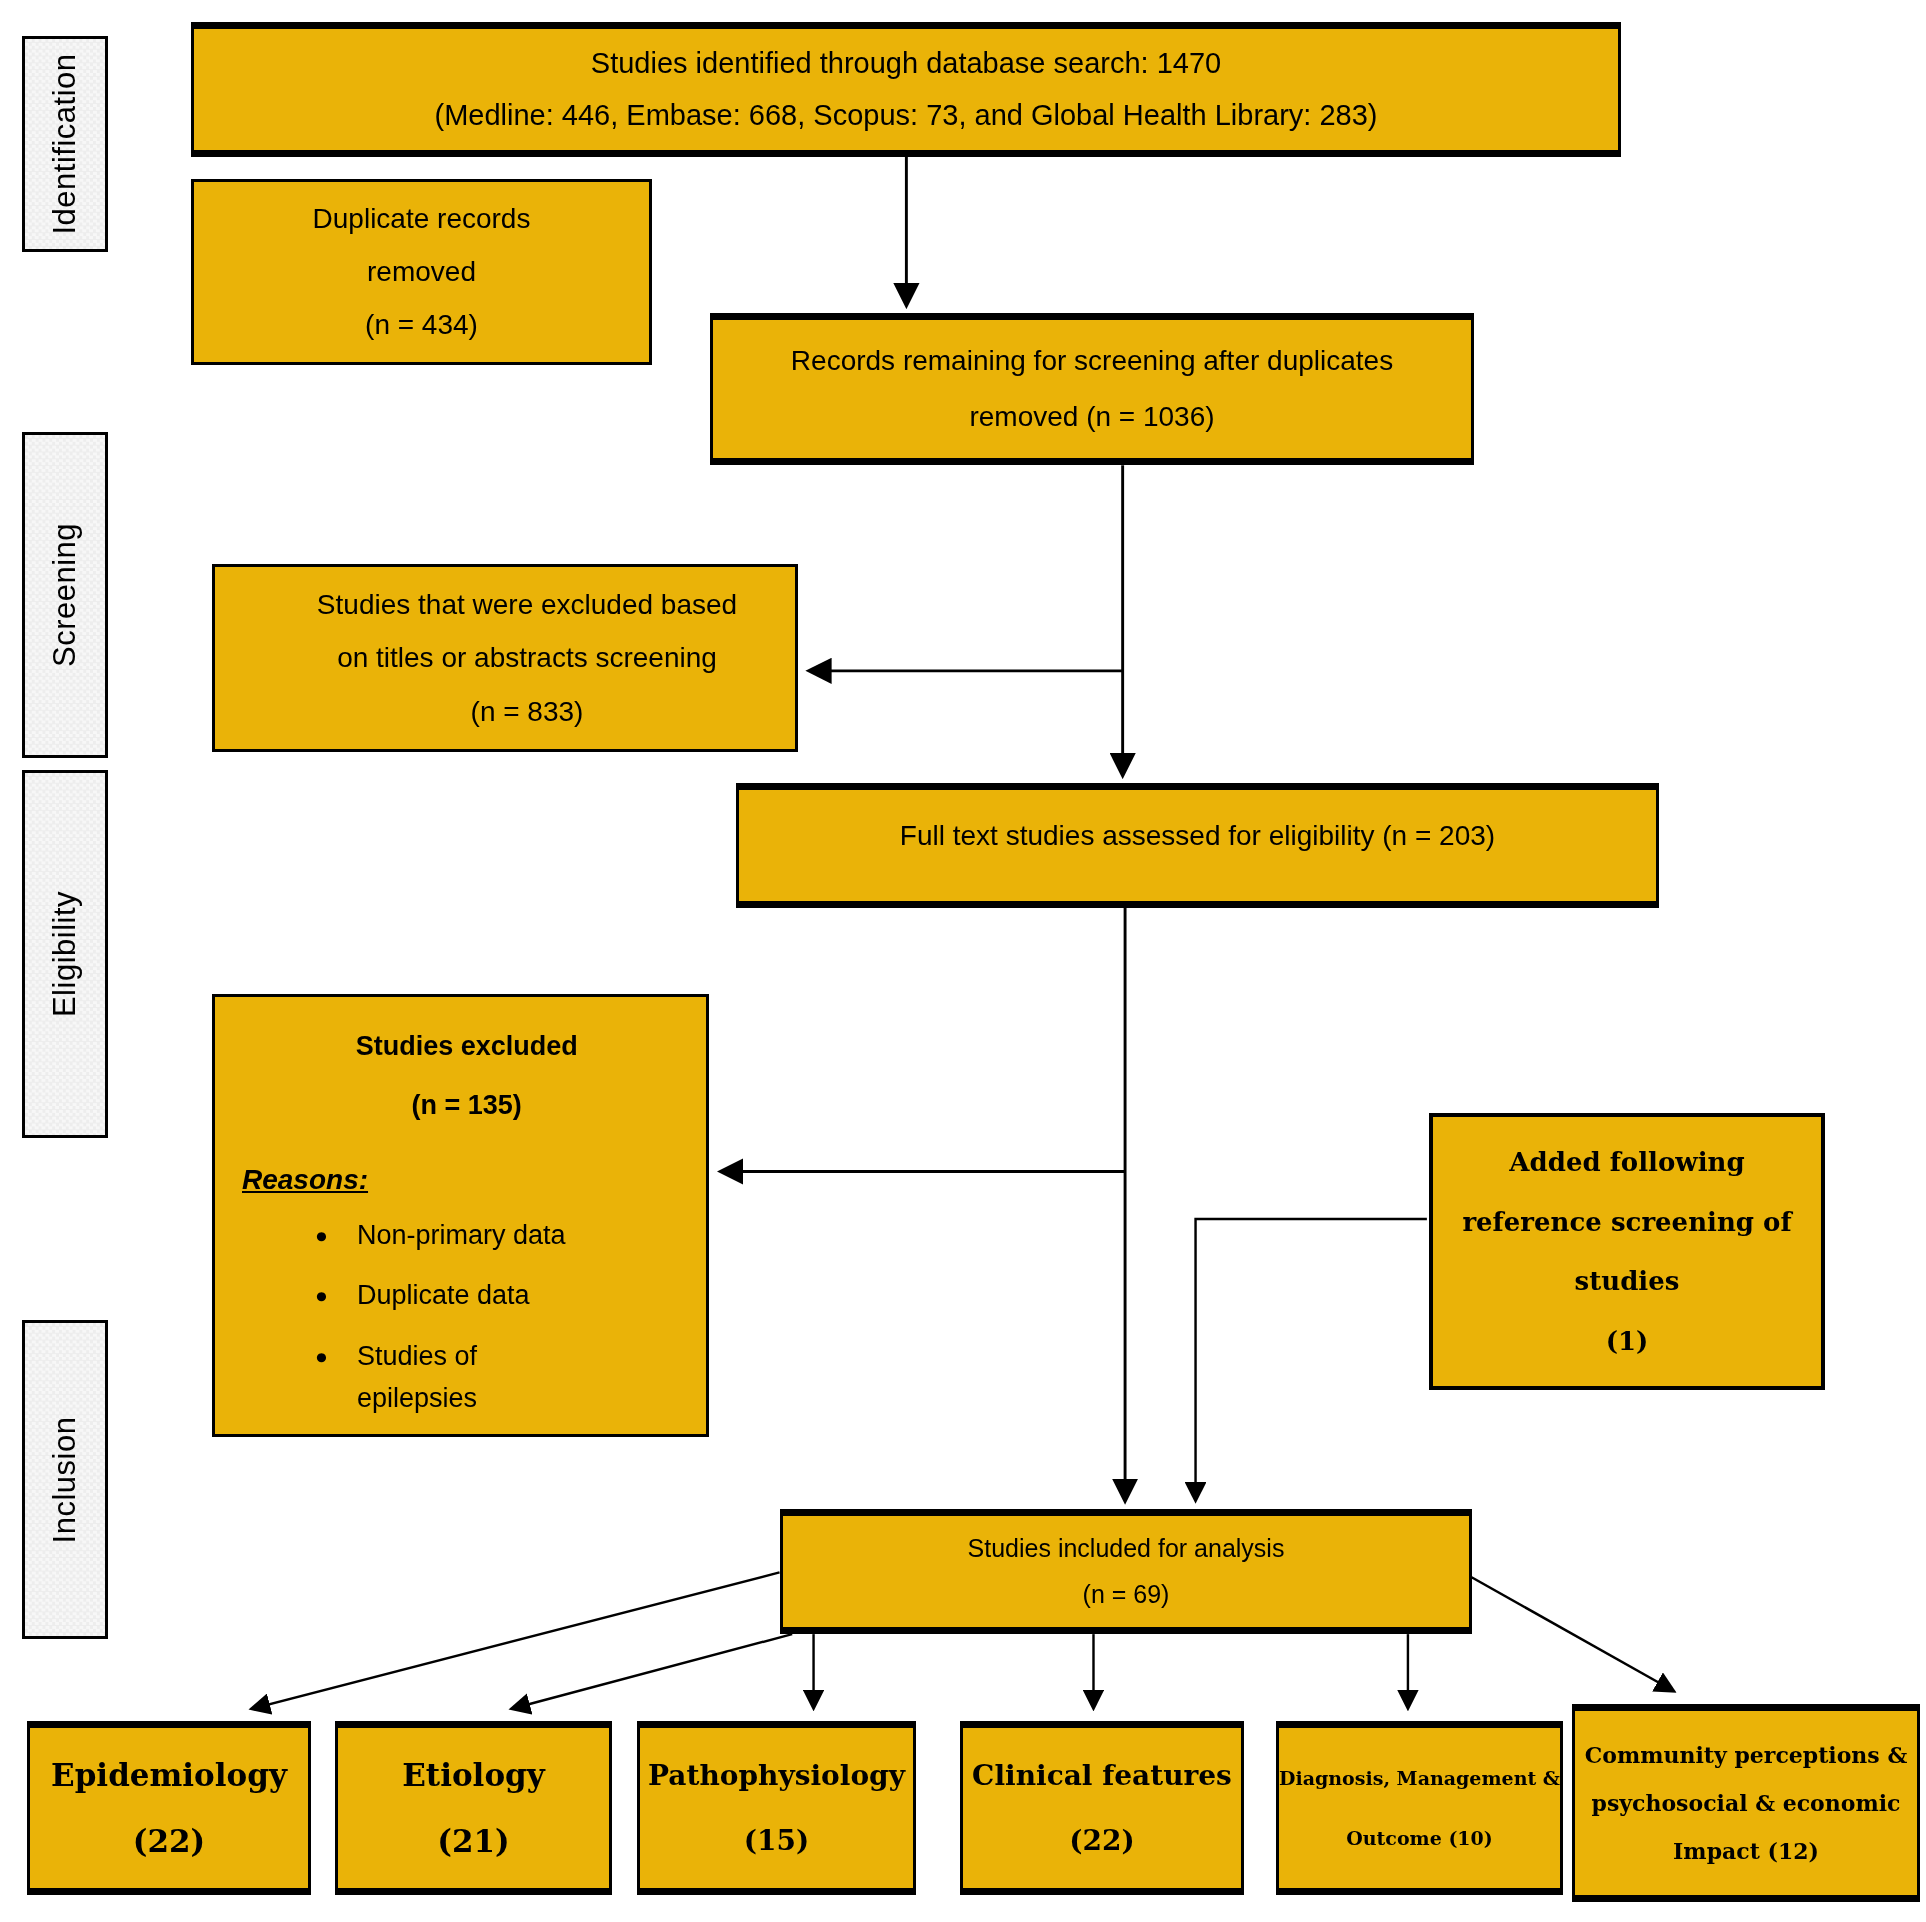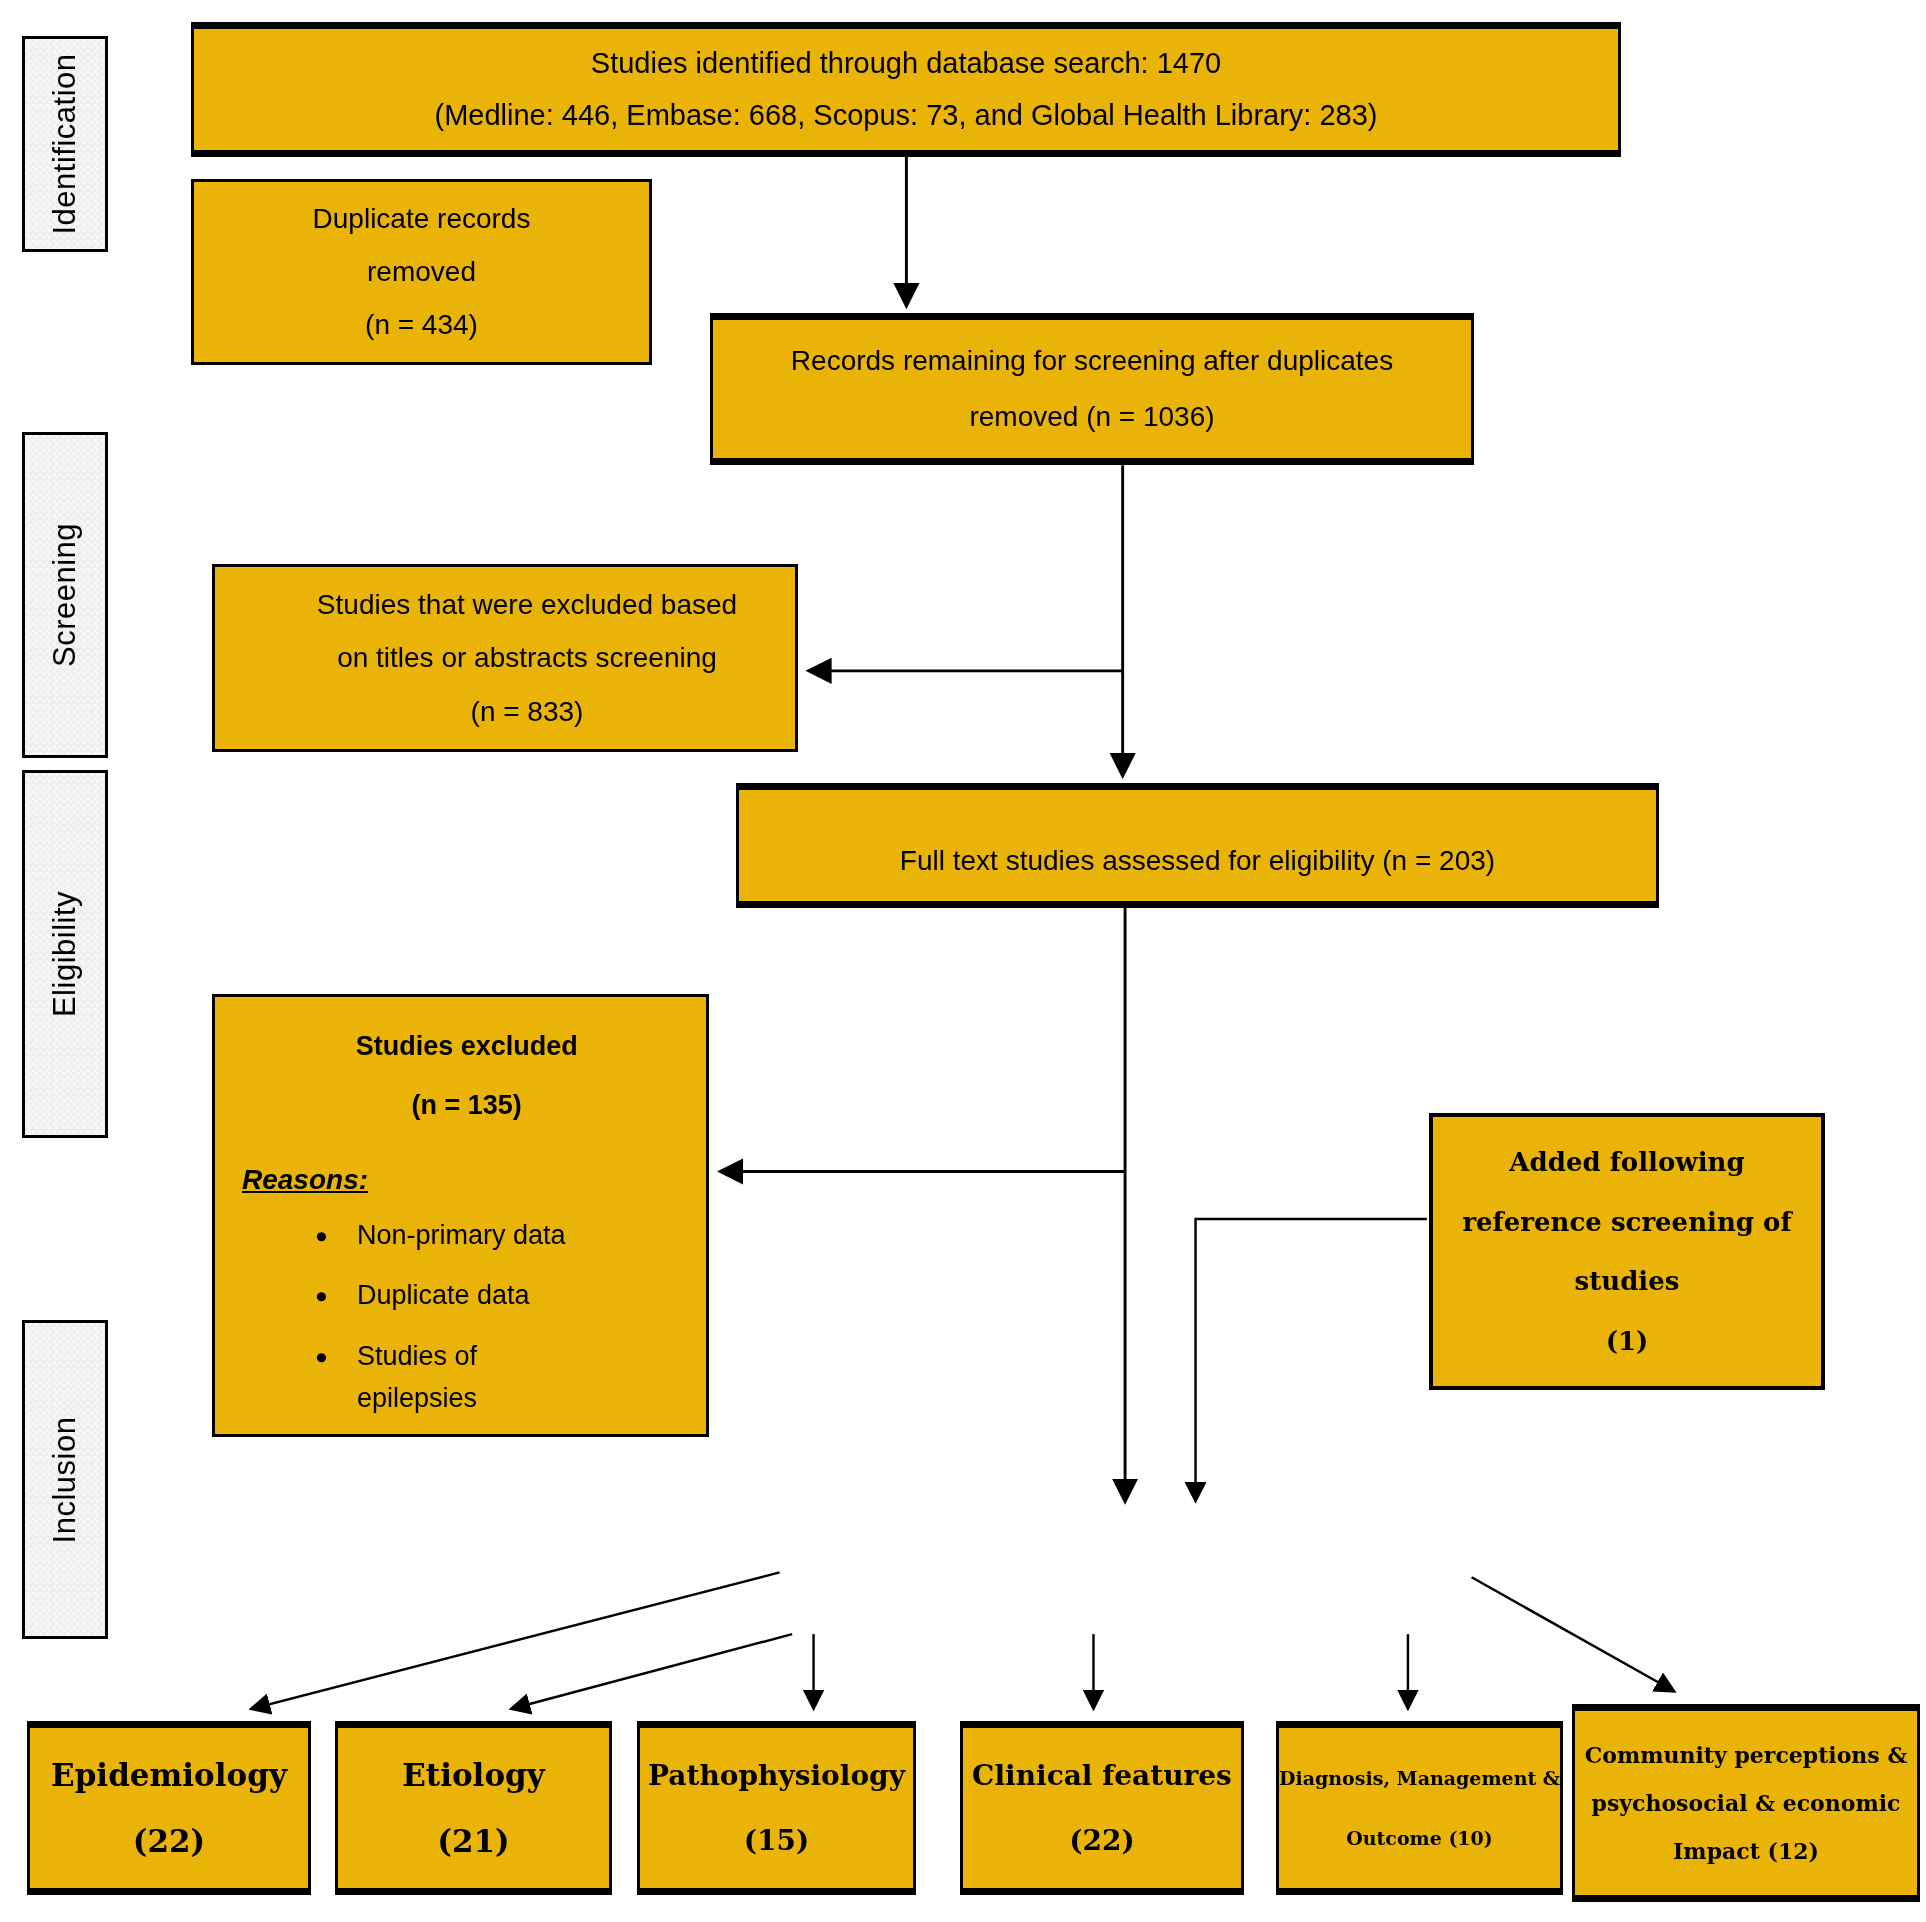--- a/index.html
+++ b/index.html
@@ -45,21 +45,21 @@
     transform:rotate(-90deg);
     white-space:nowrap;
     font-size:31px;
     letter-spacing:0.5px;
   }
   
   #box-identified{left:191px;top:22px;width:1430px;height:135px;font-size:29px;}
   #box-duplicates{left:191px;top:179px;width:461px;height:186px;font-size:28px;}
   #box-remaining{left:710px;top:313px;width:764px;height:152px;font-size:28px;}
   #box-title-excluded{left:212px;top:564px;width:586px;height:188px;font-size:28px;padding-left:44px;}
-  #box-fulltext{left:736px;top:783px;width:923px;height:125px;font-size:28px;justify-content:center;padding-top:30px;}
+  #box-fulltext{left:736px;top:783px;width:923px;height:125px;font-size:28px;justify-content:flex-start;padding-top:30px;}
   #box-reason-excluded{
     left:212px;top:994px;width:497px;height:443px;
     font-size:27px;justify-content:flex-start;align-items:stretch;text-align:left;
     padding:34px 14.6px 0 27px;
   }
   #box-added{left:1429px;top:1113px;width:396px;height:277px;font-size:26px;border-width:4.4px;}
   #box-included{left:780px;top:1509px;width:692px;height:125px;font-size:25px;}
   #cat-epidemiology{left:27px;top:1721px;width:284px;height:174px;font-size:31px;}
   #cat-etiology{left:335px;top:1721px;width:277px;height:174px;font-size:31px;}
   #cat-pathophysiology{left:637px;top:1721px;width:279px;height:174px;font-size:28px;}
@@ -161,20 +161,24 @@
     </div>
   </div>
 
   <div class="box serif" id="box-added">
     <span class="line">Added following</span>
     <span class="line">reference screening of</span>
     <span class="line">studies</span>
     <span class="line">(1)</span>
   </div>
 
+  <div class="box sans thickTB" id="box-included">
+    <span class="line">Studies included for analysis</span>
+    <span class="line">(n = 69)</span>
+  </div>
 
   <div class="box serif thickTB" id="cat-epidemiology">
     <span class="line">Epidemiology</span>
     <span class="line">(22)</span>
   </div>
   <div class="box serif thickTB" id="cat-etiology">
     <span class="line">Etiology</span>
     <span class="line">(21)</span>
   </div>
   <div class="box serif thickTB" id="cat-pathophysiology">

